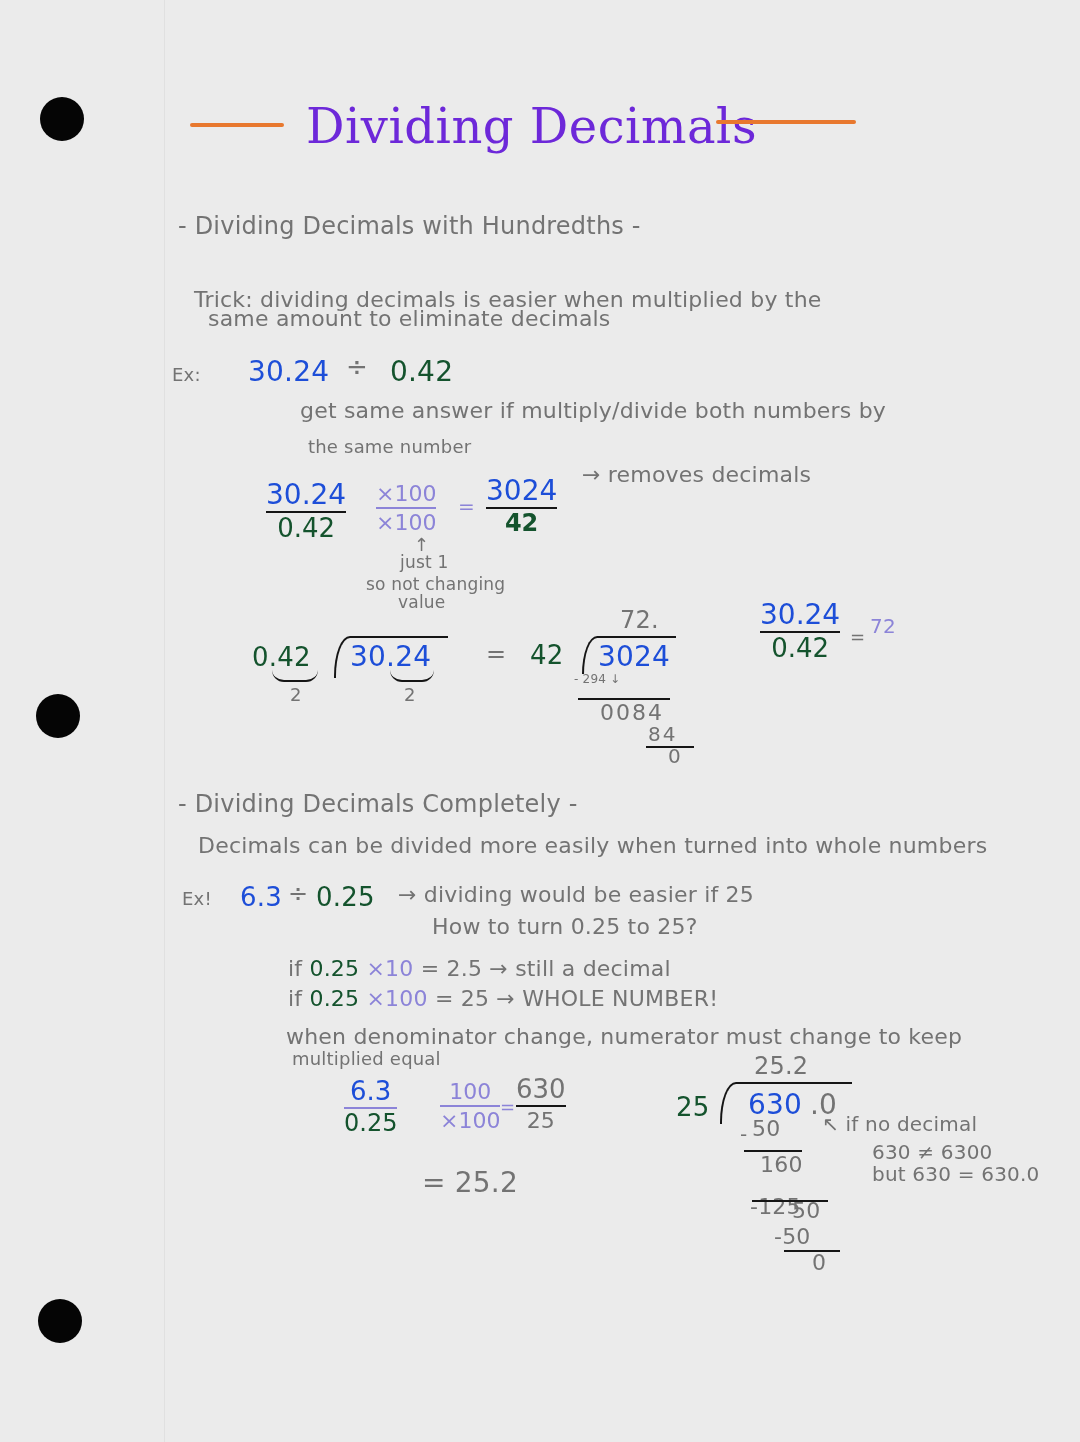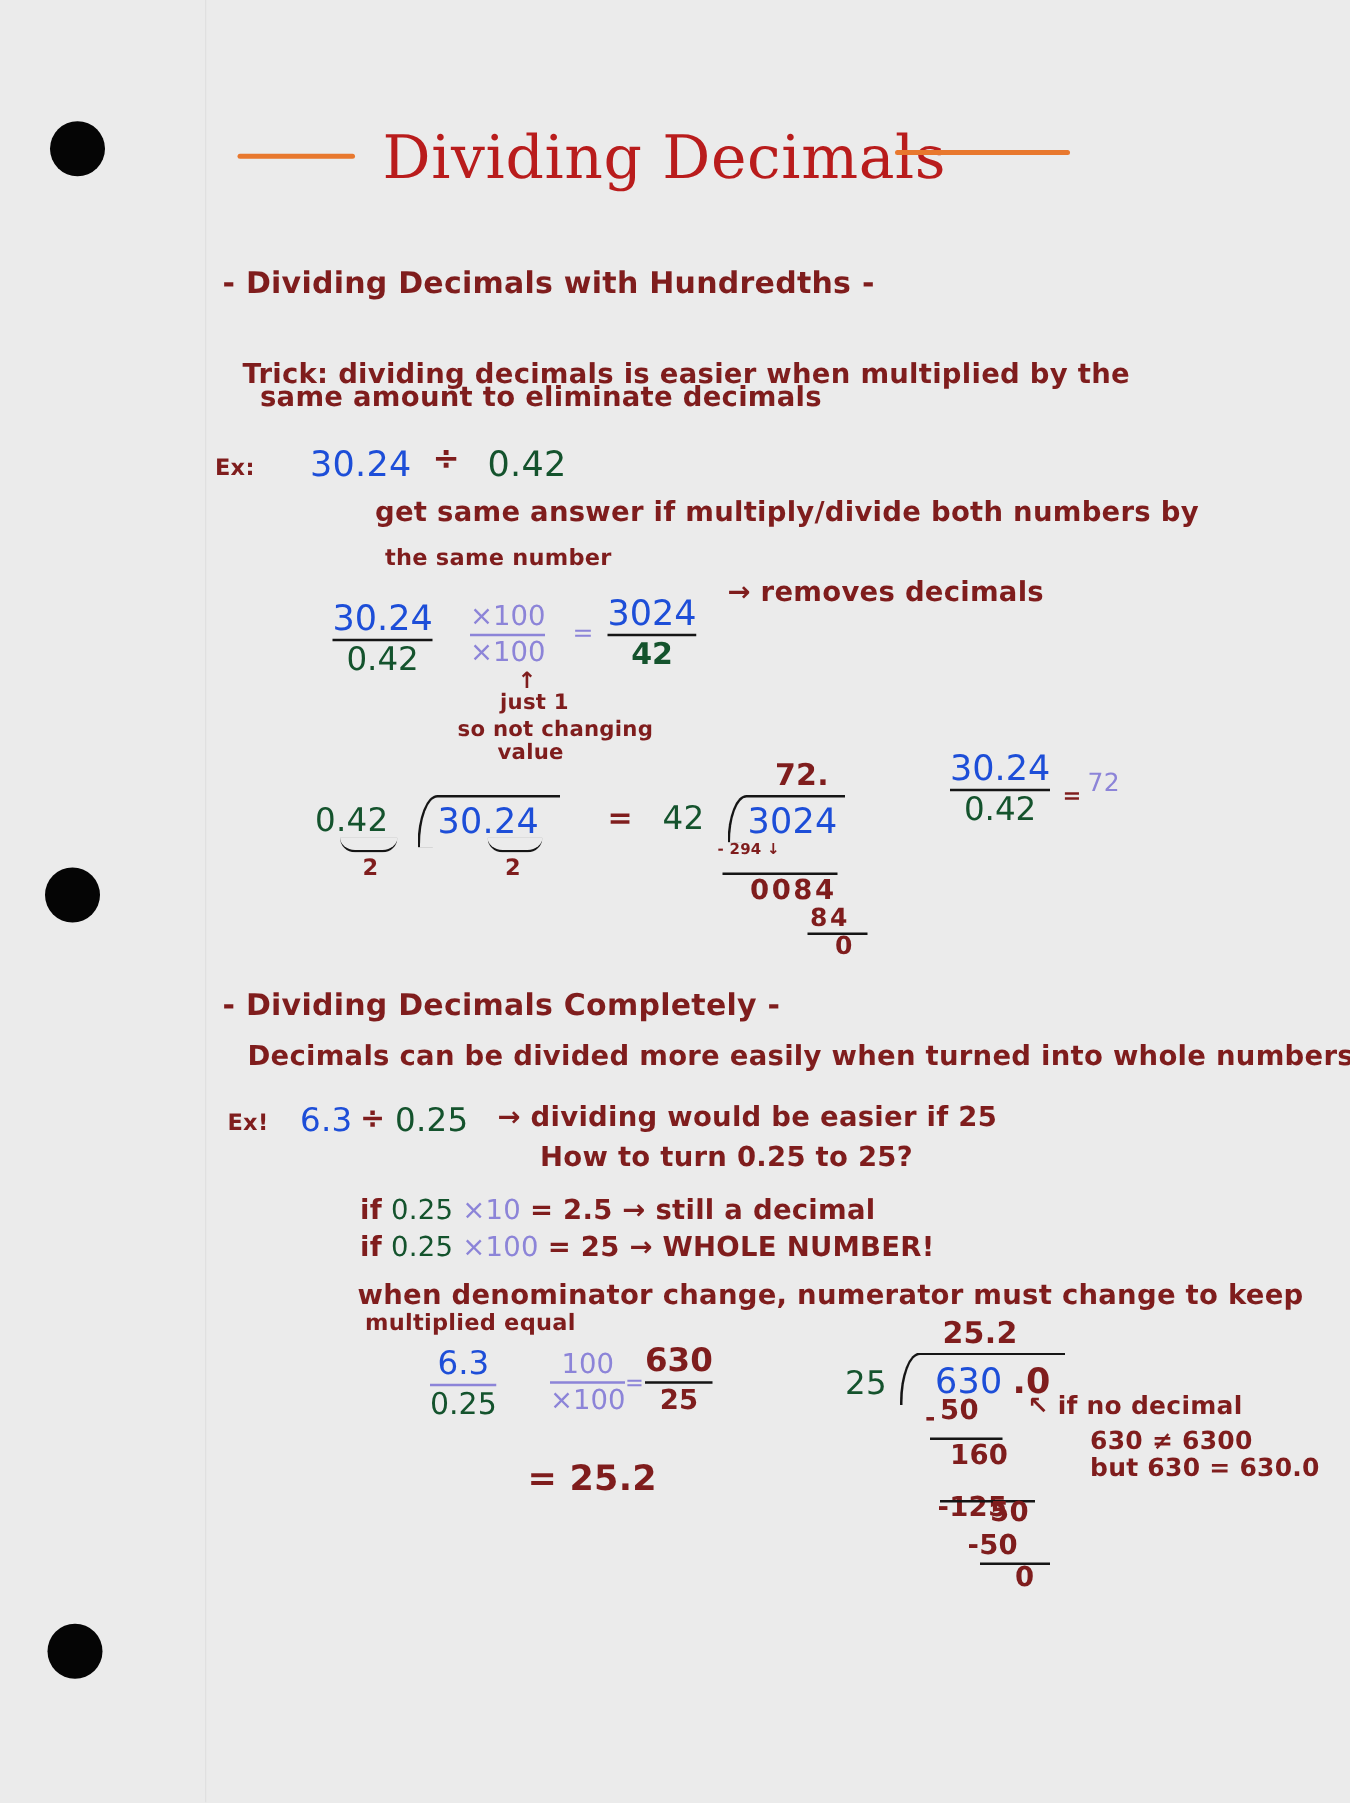--- a/index.html
+++ b/index.html
@@ -25,25 +25,25 @@
     }
     .hole {
       position:absolute; width:44px; height:44px; border-radius:50%;
       background:#050505;
     }
     .abs { position:absolute; white-space:nowrap; }
     .hand { font-family:"DejaVu Sans", sans-serif; letter-spacing:0.2px; }
     .teal { color:#1d4ed8; }
     .pink { color:#14532d; }
     .purple { color:#8c84d8; }
-    .ink { color:#7f1d1d;font-weight:bold; }
+    .ink { color:#737373; }
 
     .title {
       font-family:"DejaVu Serif", serif;
-      font-size:48px; color:#b91c1c; left:306px; top:98px;
+      font-size:48px; color:#6d28d9; left:306px; top:98px;
       letter-spacing:0.5px; font-weight:normal;
     }
     .title-rule { position:absolute; height:4px; background:#e8782e; border-radius:2px; }
 
     .h-section { font-size:24px; }
     .body-text { font-size:22px; }
     .small-text { font-size:18px; }
 
     .frac { position:absolute; display:flex; flex-direction:column; align-items:center; }
     .frac .num, .frac .den { line-height:1.05; }

